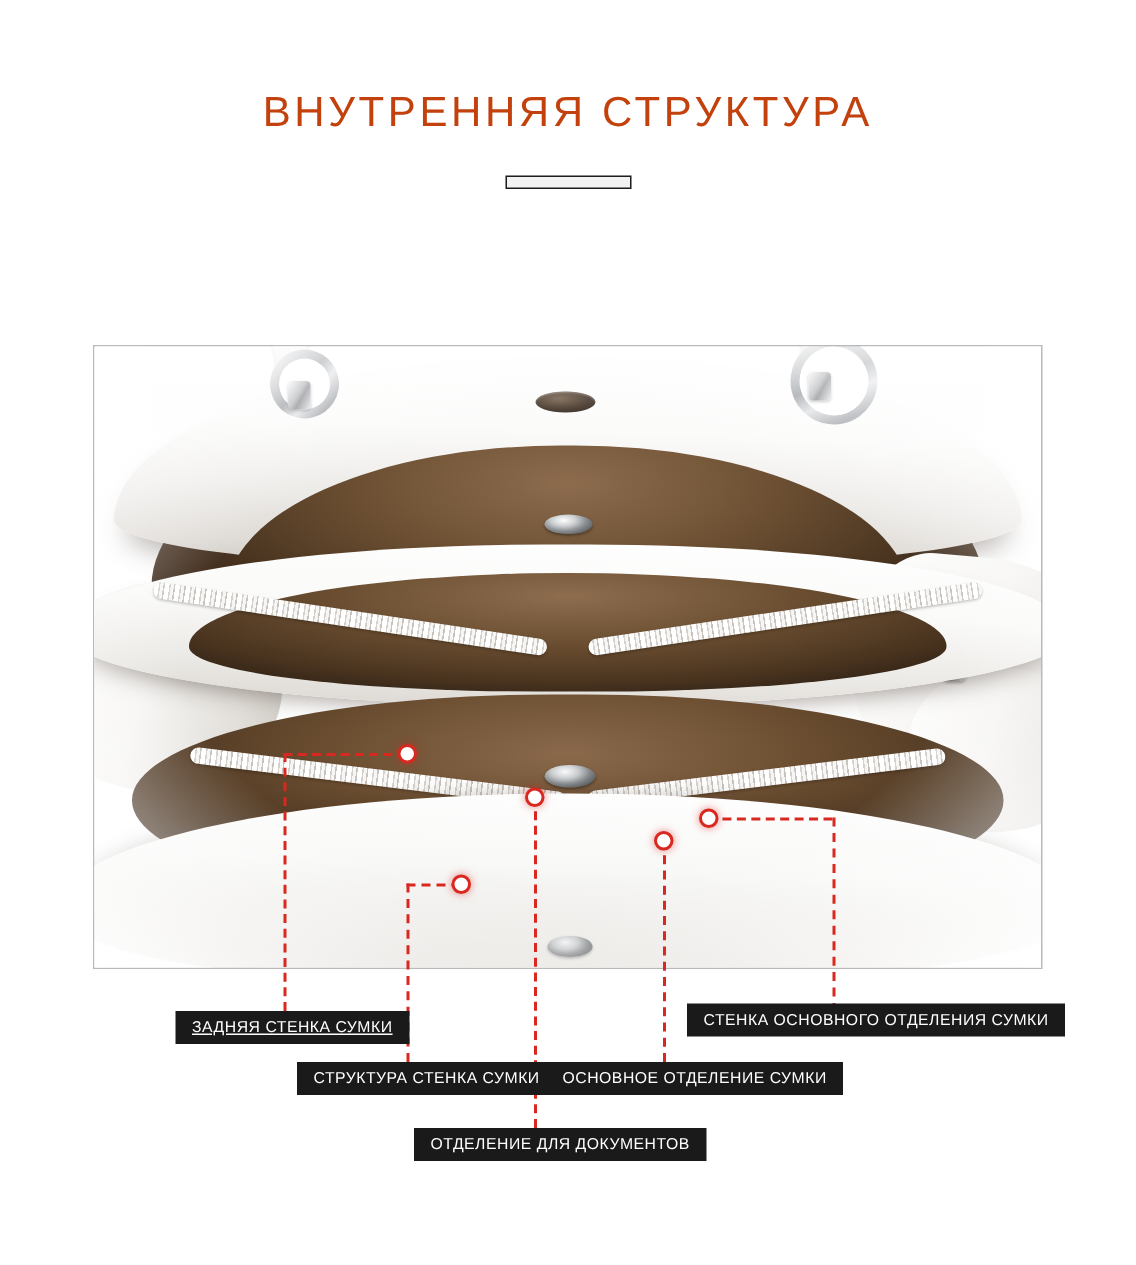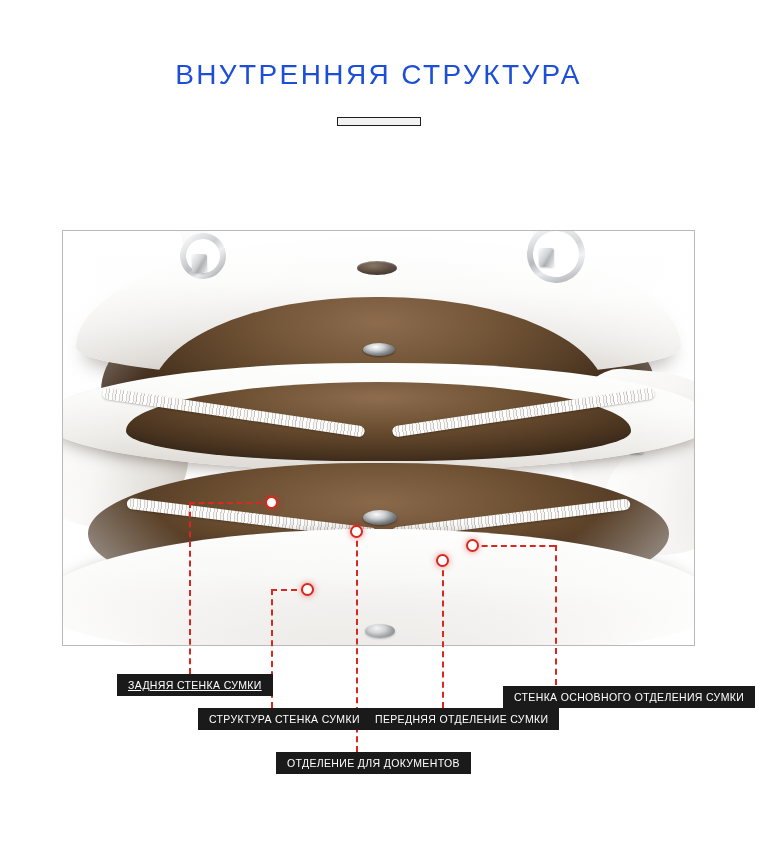--- a/index.html
+++ b/index.html
@@ -14,21 +14,21 @@
   
   .title-block{
     position:absolute; left:0; top:0; width:757px; height:150px;
     display:flex; flex-direction:column; align-items:center;
   }
   .page-title{
     margin-top:60px;
     font-size:28px;
     font-weight:400;
     letter-spacing:2.4px;
-    color:#1d4ed8;
+    color:#c2410c;
     line-height:1.1;
     white-space:nowrap;
   }
   .title-divider{
     margin-top:26px;
     width:84px; height:9px;
     background:#f2f2f2;
     border:1.6px solid #1d1d1d;
   }
 
@@ -285,21 +285,21 @@
 
 <div class="conn h" style="left:472px; top:545px; width:83px;"></div>
 <div class="conn v" style="left:555px; top:545px; height:140px;"></div>
 
 <div class="marker" style="left:265px; top:496px;"></div>
 <div class="marker" style="left:301px; top:583px;"></div>
 <div class="marker" style="left:350px; top:525px;"></div>
 <div class="marker" style="left:436px; top:554px;"></div>
 <div class="marker" style="left:466px; top:539px;"></div>
 
-<div class="callout" style="left:458px; top:686px;margin-left:45px;">СТЕНКА ОСНОВНОГО ОТДЕЛЕНИЯ СУМКИ</div>
+<div class="callout" style="left:458px; top:669px;">СТЕНКА ОСНОВНОГО ОТДЕЛЕНИЯ СУМКИ</div>
 
 <div class="callout" style="left:117px; top:674px;text-decoration:underline;">ЗАДНЯЯ СТЕНКА СУМКИ</div>
 
 <div class="callout" style="left:198px; top:708px;">СТРУКТУРА СТЕНКА СУМКИ</div>
 
-<div class="callout" style="left:364px; top:708px;">ПЕРЕДНЯЯ ОТДЕЛЕНИЕ СУМКИ</div>
+<div class="callout" style="left:364px; top:708px;">ОСНОВНОЕ ОТДЕЛЕНИЕ СУМКИ</div>
 
 <div class="callout" style="left:276px; top:752px;text-align:right;">ОТДЕЛЕНИЕ ДЛЯ ДОКУМЕНТОВ</div>
 
 </body></html>

